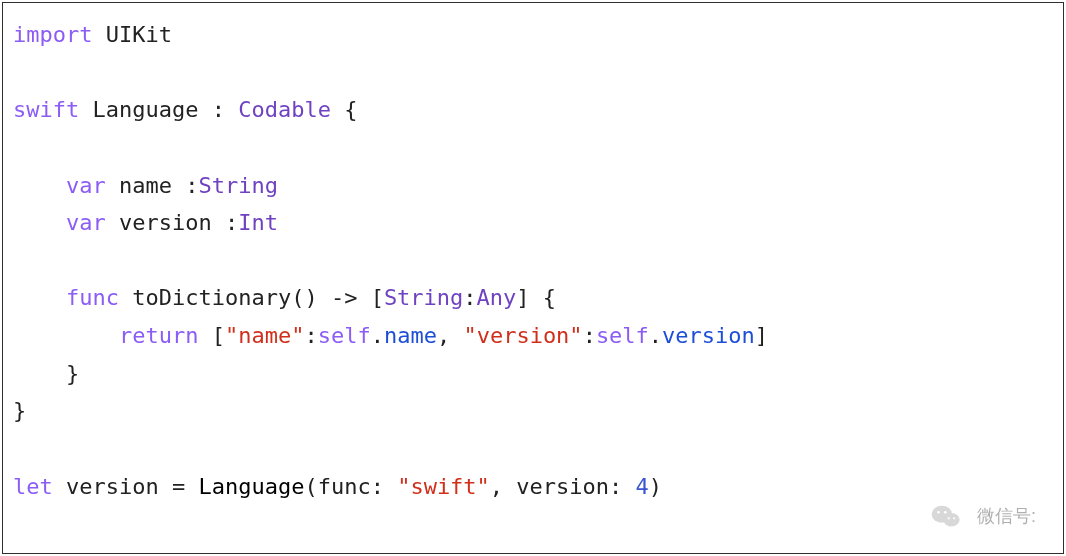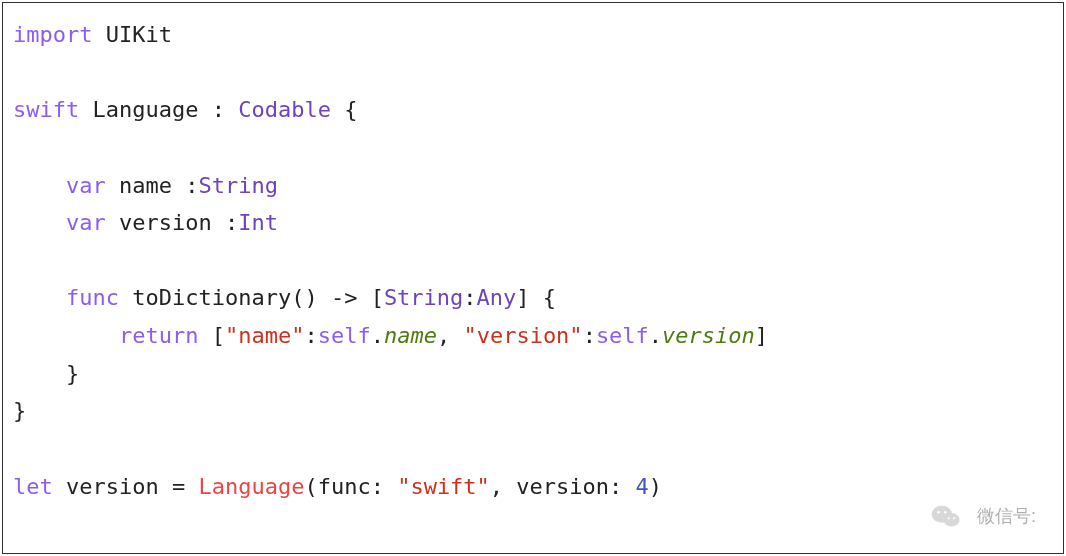--- a/index.html
+++ b/index.html
@@ -18,23 +18,23 @@
     border: 1px solid #2f2f2f;
     box-sizing: border-box;
     width: 1062px;
     height: 552px;
     margin: 2px;
     padding: 14px 8px 10px 10px;
     white-space: pre;
     overflow: hidden;
   }
   .kw       { color: #8b5cf6; }
-  .typeuser { color: #ef4444; }
+  .typeuser { color: #000000; }
   .typesys  { color: #6f42c1; }
-  .member   { color: #4d7c0f; font-style: italic; }
+  .member   { color: #1d4ed8; }
   .str      { color: #d12f1b; }
   .num      { color: #3a55d1; }
   .txt      { color: #222222; }
 
   .watermark {
     position: absolute;
     right: 30px;
     bottom: 22px;
     font-family: -apple-system, "PingFang SC", "Helvetica Neue", sans-serif;
     font-size: 18px;

